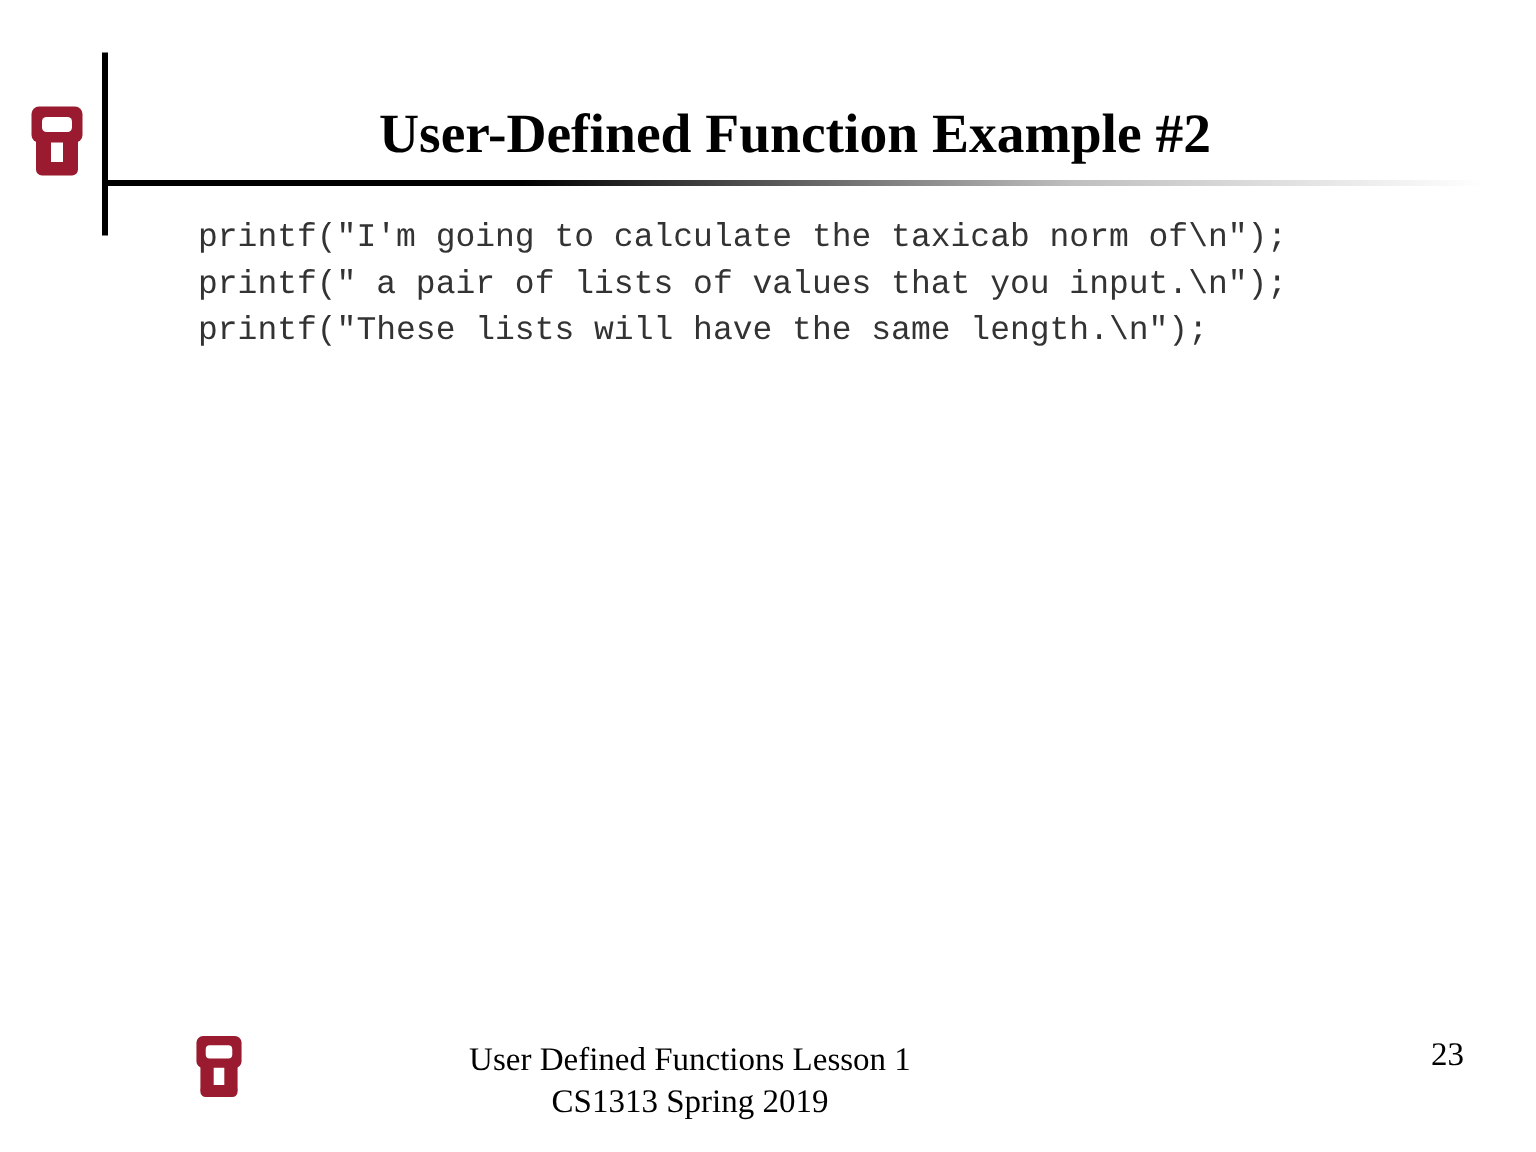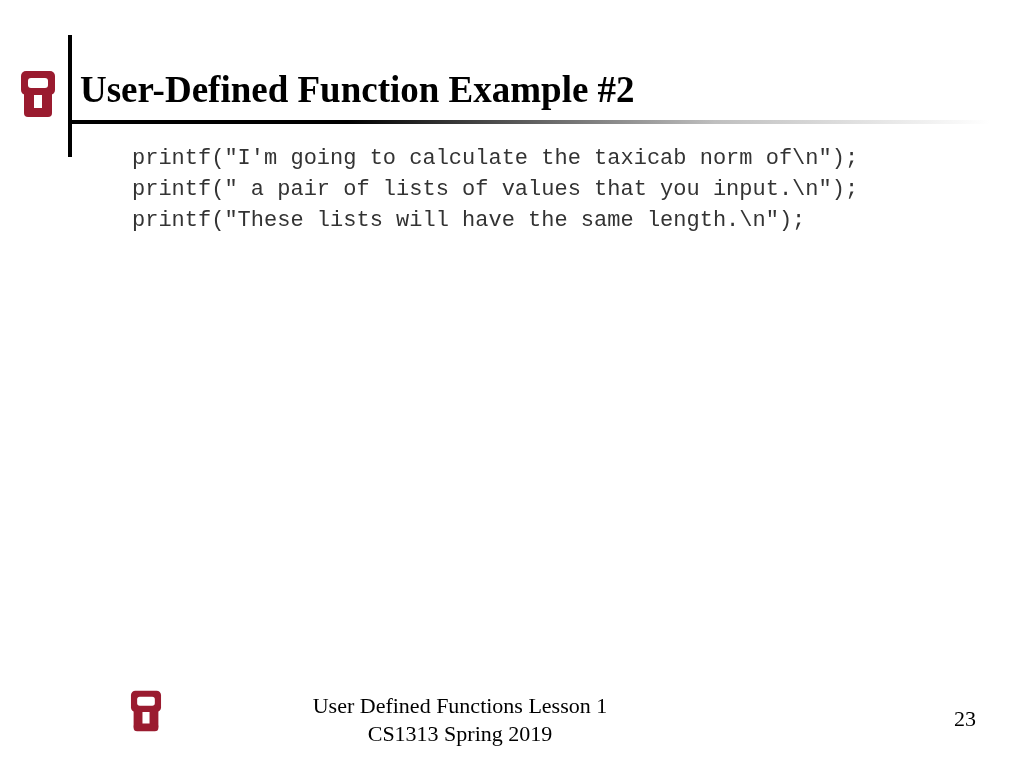--- a/index.html
+++ b/index.html
@@ -1,26 +1,26 @@
 <!DOCTYPE html>
 <html><head>
 <meta charset="utf-8">
 <style>
   * { margin: 0; padding: 0; box-sizing: border-box; }
   html, body { width: 1024px; height: 768px; background: #ffffff; font-family: "Times New Roman", Times, serif; color: #000; }
   .slide { position: relative; width: 1024px; height: 768px; }
   .vrule { position: absolute; left: 68px; top: 35px; width: 4px; height: 122px; background: #000; }
   .logo-top { position: absolute; left: 18px; top: 68px; }
-  .title { position: absolute; left: 80px; top: 68px; width: 900px; text-align: left; font-weight: bold; font-size: 37px; }
+  .title { position: absolute; left: 80px; top: 68px; width: 900px; text-align: center; font-weight: bold; font-size: 37px; }
   .hrule { position: absolute; left: 72px; top: 120px; width: 918px; height: 4px;
            background: linear-gradient(to right, #000 0%, #000 30%, #bfbfbf 70%, #fff 100%); }
   .code { position: absolute; left: 132px; top: 144px; font-family: "Courier New", Courier, monospace; font-size: 22px; line-height: 1.4; white-space: pre; color: #333; }
   .logo-bottom { position: absolute; left: 128px; top: 688px; }
   .footer { position: absolute; left: 0; top: 692px; width: 920px; text-align: center; font-size: 22px; line-height: 1.25; }
-  .page-num { position: absolute; right: 48px; top: 706px; font-size: 22px; }
+  .page-num { position: absolute; right: 48px; top: 690px; font-size: 22px; }
   .ou-svg { display: block; }
 </style>
 </head>
 <body>
 
 <div class="slide">
 
   <div class="vrule"></div>
 
   <div class="logo-top">

